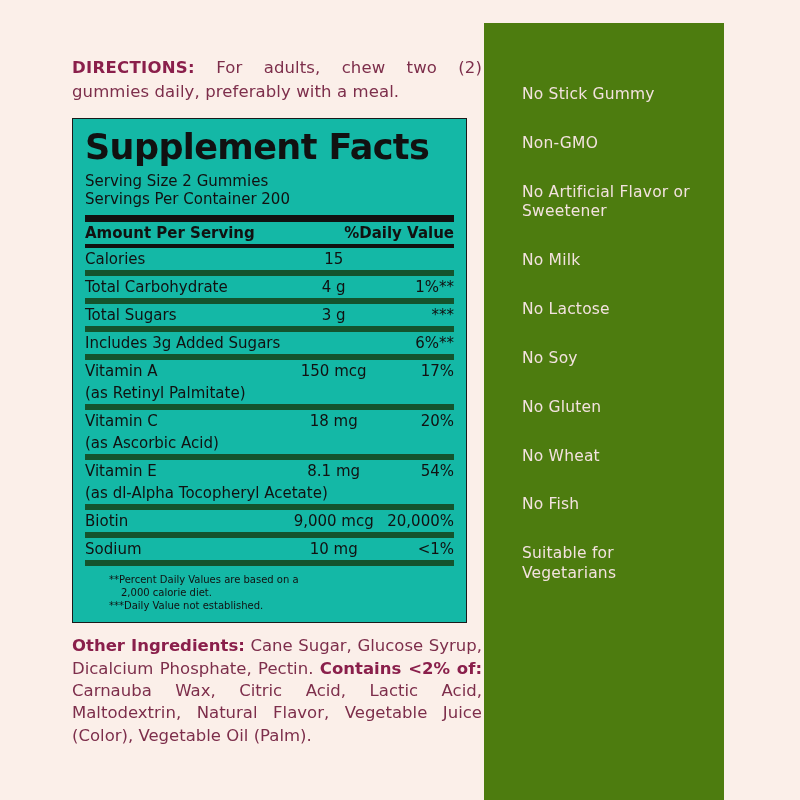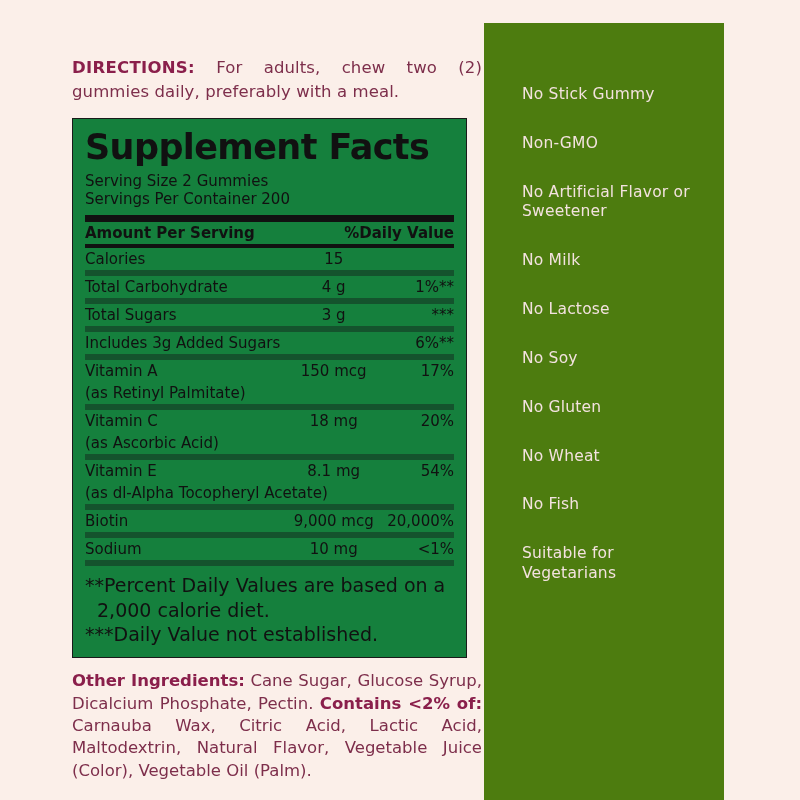--- a/index.html
+++ b/index.html
@@ -43,21 +43,21 @@
     color: #8A1F4B;
     letter-spacing: 0.3px;
   }
   #directions .body {
     color: #7D2E4B;
   }
   
   #facts {
     width: 395px;
     border: 1.5px solid #1a1a1a;
-    background: #15803d;
+    background: #14b8a6;
     box-sizing: border-box;
     padding: 8px 12px 10px 12px;
     color: #111;
   }
   #facts-title {
     font-size: 35px;
     font-weight: bold;
     letter-spacing: -0.6px;
     line-height: 1.05;
     margin: 2px 0 6px 0;
@@ -94,23 +94,24 @@
     padding-bottom: 3px;
     margin-top: 28px;
   }
   .indent1 { padding-left: 14px; }
   .indent2 { padding-left: 28px; }
   .subline {
     font-size: 15px;
     padding-left: 14px;
   }
   .footnotes {
-    font-size: 19px;
+    font-size: 10px;
     line-height: 1.3;
     padding-top: 7px;
+    margin-left: 24px;
   }
   .footnotes .hang {
     padding-left: 12px;
   }
   
   #other-ing {
     width: 410px;
     margin-top: 12px;
     font-size: 16.5px;
     line-height: 1.36;

